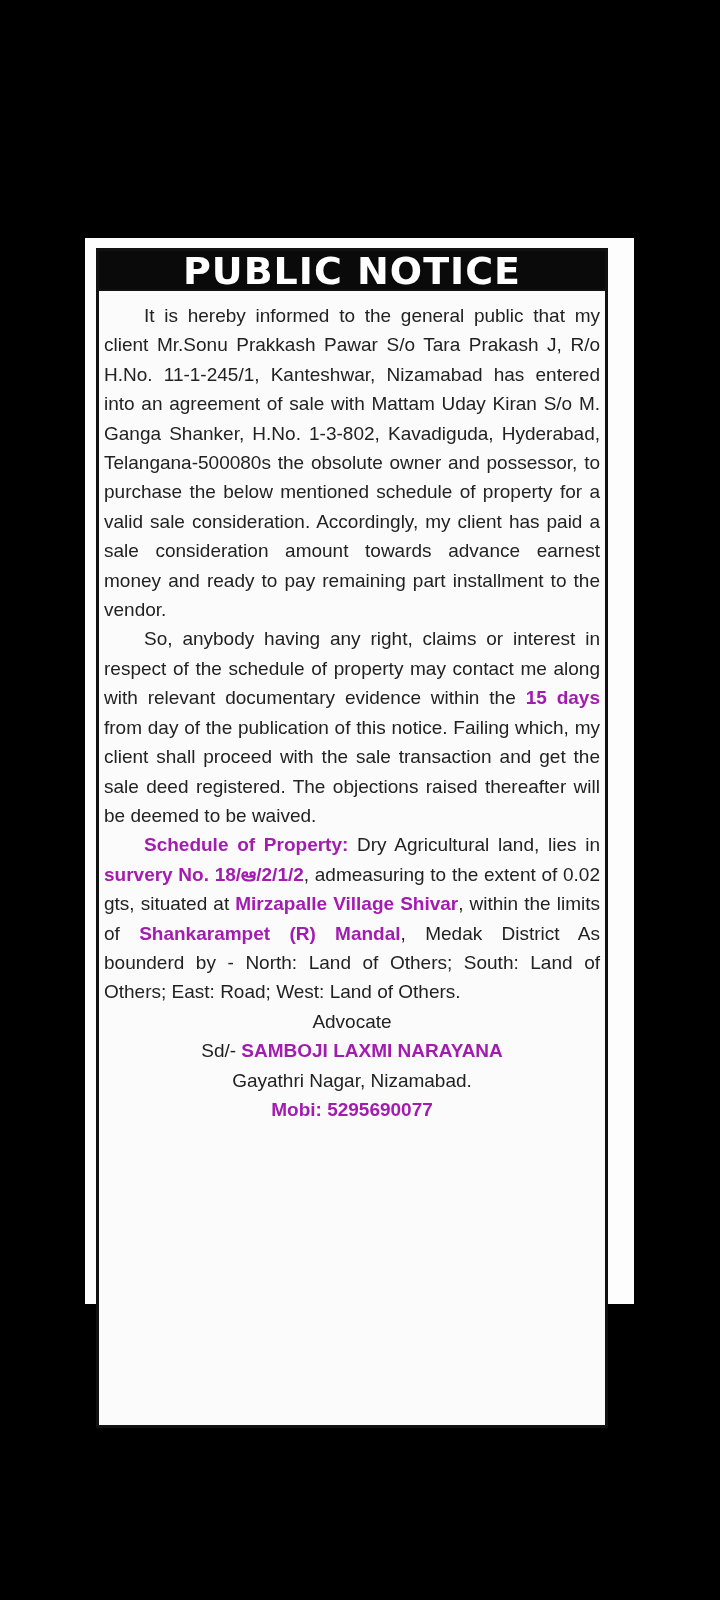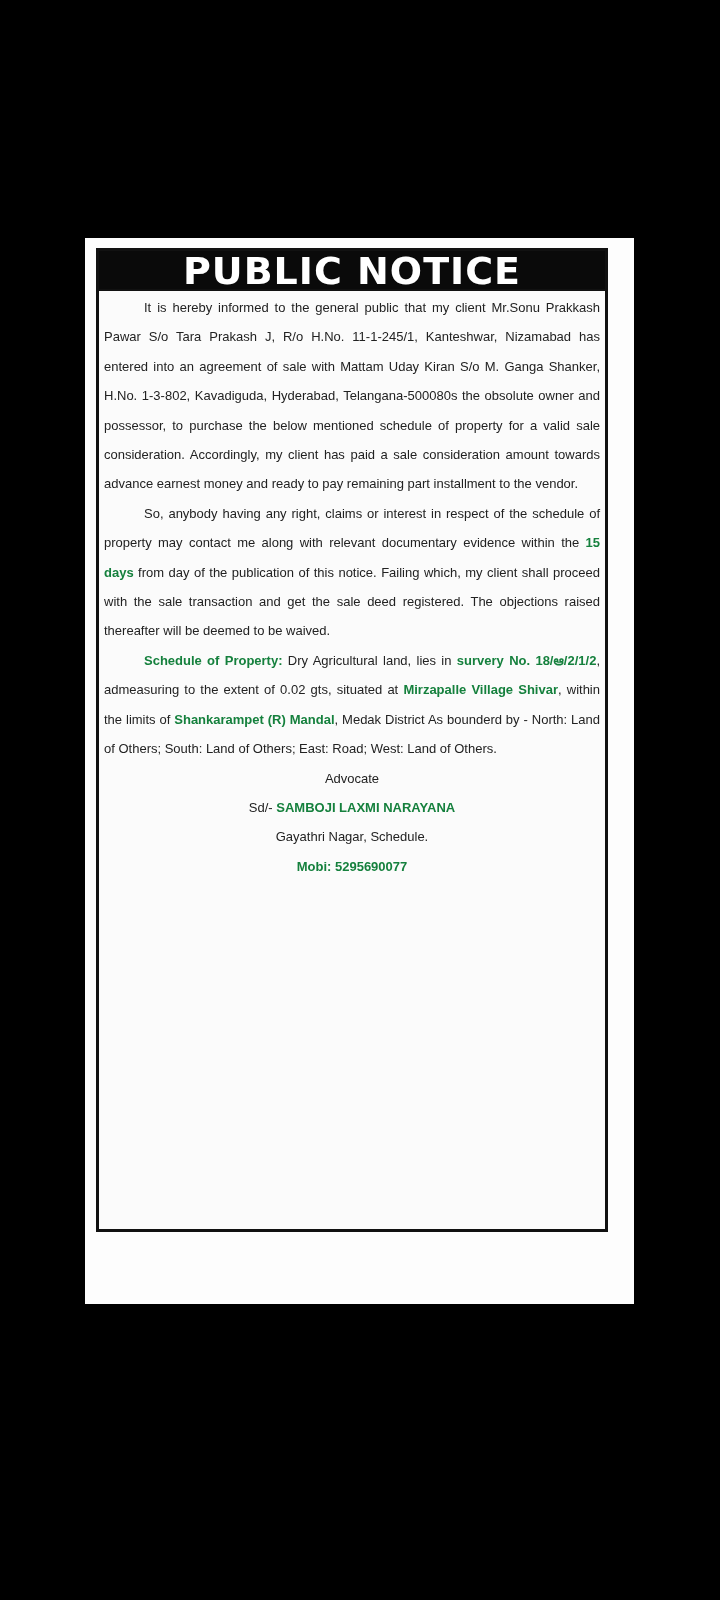--- a/index.html
+++ b/index.html
@@ -19,50 +19,51 @@
       top: 238px;
       width: 549px;
       height: 1066px;
       background: #fdfdfd;
     }
     .frame {
       position: absolute;
       left: 11px;
       top: 10px;
       width: 512px;
-      height: 984px;
+      height: 1180px;
       border: 3px solid #111111;
       box-sizing: border-box;
       background: #fbfbfb;
     }
     .header {
       height: 38px;
       background: #0a0a0a;
       color: #ffffff;
       text-align: center;
       font-family: "DejaVu Sans", sans-serif;
       font-weight: bold;
       font-size: 38px;
       line-height: 40px;
       letter-spacing: 1px;
       border-bottom: 2px solid #111;
     }
     .body {
       padding: 2px 5px 0 5px;
       font-family: "Liberation Sans", sans-serif;
-      font-size: 13px;
+      font-size: 19px;
       line-height: 29.4px;
       color: #222222;
       text-align: justify;
+      margin-top: 8px;
     }
     .para {
       margin: 0;
       text-indent: 40px;
     }
-    b { color: #15803d; font-weight: bold; }
+    b { color: #a21caf; font-weight: bold; }
     .date {
       margin: 0;
       text-align: left;
     }
     .sig {
       text-align: center;
       margin: 0;
     }
   </style>
 </head>
@@ -70,17 +71,17 @@
 
 <div class="card">
   <div class="frame">
     <div class="header">PUBLIC NOTICE</div>
     <div class="body">
       <p class="para"><span>It is hereby informed to the general public that my client Mr.Sonu Prakkash Pawar S/o Tara Prakash J, R/o H.No. 11-1-245/1, Kanteshwar, Nizamabad has entered into an agreement of sale with Mattam Uday Kiran S/o M. Ganga Shanker, H.No. 1-3-802, Kavadiguda, Hyderabad, Telangana-500080s the obsolute owner and possessor, to purchase the below mentioned schedule of property for a valid sale consideration. Accordingly, my client has paid a sale consideration amount towards advance earnest money and ready to pay remaining part installment to the vendor.</span></p>
       <p class="para"><span>So, anybody having any right, claims or interest in respect of the schedule of property may contact me along with relevant documentary evidence within the </span><b>15 days</b><span> from day of the publication of this notice. Failing which, my client shall proceed with the sale transaction and get the sale deed registered. The objections raised thereafter will be deemed to be waived.</span></p>
       <p class="para"><b>Schedule of Property:</b><span> Dry Agricultural land, lies in </span><b>survery No. 18/ఆ/2/1/2</b><span>, admeasuring to the extent of 0.02 gts, situated at </span><b>Mirzapalle Village Shivar</b><span>, within the limits of </span><b>Shankarampet (R) Mandal</b><span>, Medak District As bounderd by - North: Land of Others; South: Land of Others; East: Road; West: Land of Others.</span></p>
       <p class="sig">Advocate</p>
       <p class="sig"><span>Sd/- </span><b>SAMBOJI LAXMI NARAYANA</b></p>
-      <p class="sig">Gayathri Nagar, Schedule.</p>
+      <p class="sig">Gayathri Nagar, Nizamabad.</p>
       <p class="sig"><b>Mobi: 5295690077</b></p>
     </div>
   </div>
 </div>
 
 </body></html>

